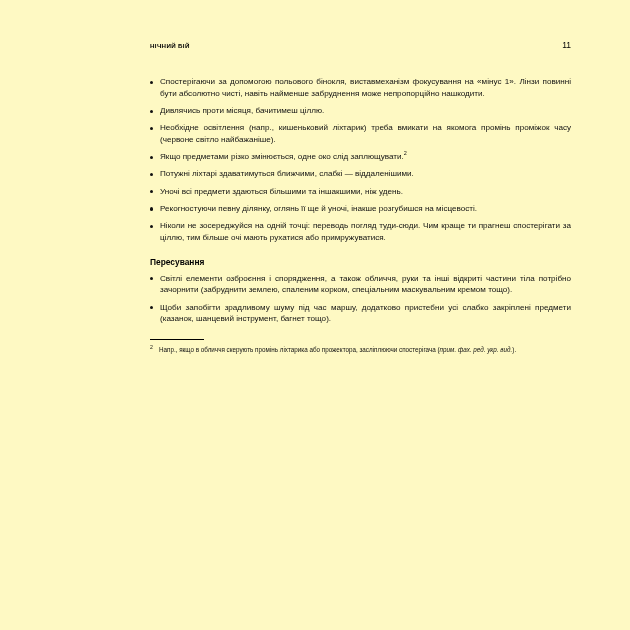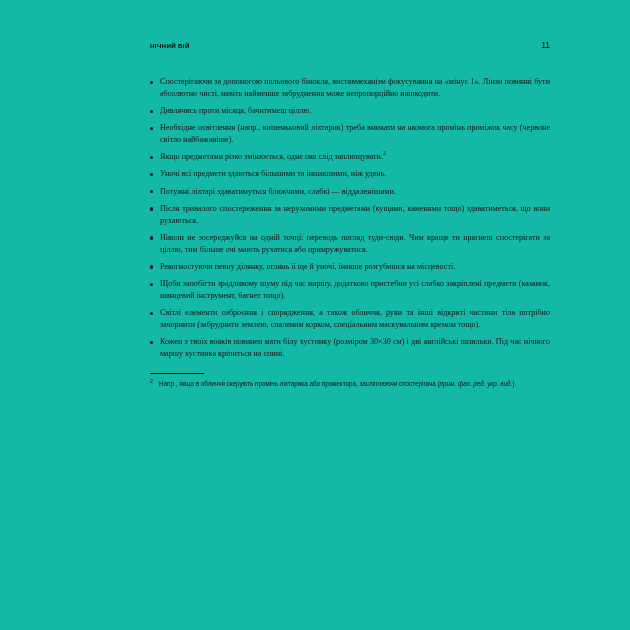--- a/index.html
+++ b/index.html
@@ -12,22 +12,22 @@
     height: 630px;
     font-family: "Liberation Sans", sans-serif;
     color: #000000;
     overflow: hidden;
   }
   .page {
     position: relative;
     width: 630px;
     height: 630px;
     box-sizing: border-box;
-    padding: 40px 44px 20px 52px;
-    background: #14b8a6;
+    padding: 40px 23px 20px 52px;
+    background: #fef9c3;
   }
   .header {
     display: flex;
     align-items: baseline;
     justify-content: space-between;
     padding: 0 36px 0 98px;
     margin-bottom: 26px;
   }
   .header-title {
     font-size: 6.2px;
@@ -41,21 +41,20 @@
     color: #000;
   }
   .content {
     padding-left: 98px;
     padding-right: 36px;
   }
   ul.bullets {
     list-style: none;
     margin: 0;
     padding: 0;
-    font-family: Liberation Serif, serif;
   }
   ul.bullets li {
     position: relative;
     padding-left: 10px;
     margin-bottom: 5.5px;
     font-size: 8.1px;
     line-height: 1.45;
     text-align: justify;
     color: #111;
   }
@@ -118,32 +117,31 @@
     <div class="header-title">Нічний бій</div>
     <div class="header-page">11</div>
   </div>
 
   <div class="content">
     <ul class="bullets">
       <li>Спостерігаючи за допомогою польового бінокля, виставмеханізм фокусування на «мінус 1». Лінзи повинні бути абсолютно чисті, навіть найменше забруднення може непропорційно нашкодити.</li>
       <li>Дивлячись проти місяця, бачитимеш ціллю.</li>
       <li>Необхідне освітлення (напр., кишеньковий ліхтарик) треба вмикати на якомога промінь проміжок часу (червоне світло найбажаніше).</li>
       <li><span>Якщо предметами різко змінюється, одне око слід заплющувати.</span><sup class="fn-ref">2</sup></li>
+      <li>Потужні ліхтарі здаватимуться ближчими, слабкі — віддаленішими.</li>
       <li>Уночі всі предмети здаються більшими та іншакшими, ніж удень.</li>
-      <li>Потужні ліхтарі здаватимуться ближчими, слабкі — віддаленішими.</li>
-      <li>Після тривалого спостереження за нерухомими предметами (кущами, каменями тощо) здаватиметься, що вони рухаються.</li>
+      <li>Рекогностуючи певну ділянку, оглянь її ще й уночі, інакше розгубишся на місцевості.</li>
       <li>Ніколи не зосереджуйся на одній точці: переводь погляд туди-сюди. Чим краще ти прагнеш спостерігати за ціллю, тим більше очі мають рухатися або примружуватися.</li>
-      <li>Рекогностуючи певну ділянку, оглянь її ще й уночі, інакше розгубишся на місцевості.</li>
     </ul>
 
+    <div class="section-title">Пересування</div>
 
     <ul class="bullets">
+      <li>Світлі елементи озброєння і спорядження, а також обличчя, руки та інші відкриті частини тіла потрібно зачорнити (забруднити землею, спаленим корком, спеціальним маскувальним кремом тощо).</li>
       <li>Щоби запобігти зрадливому шуму під час маршу, додатково пристебни усі слабко закріплені предмети (казанок, шанцевий інструмент, багнет тощо).</li>
-      <li>Світлі елементи озброєння і спорядження, а також обличчя, руки та інші відкриті частини тіла потрібно зачорнити (забруднити землею, спаленим корком, спеціальним маскувальним кремом тощо).</li>
-      <li>Кожен з твоїх вояків повинен мати білу хустинку (розміром 30×30 см) і дві англійські шпильки. Під час нічного маршу хустинка кріпиться на спині.</li>
     </ul>
   </div>
 
   <div class="footnote-wrap">
     <div class="footnote-rule"></div>
     <div class="footnote">
       <span class="fn-marker">2</span><span>Напр., якщо в обличчя скерують промінь ліхтарика або прожектора, засліплюючи спостерігача (</span><i>прим. фах. ред. укр. вид.</i><span>).</span>
     </div>
   </div>
 

